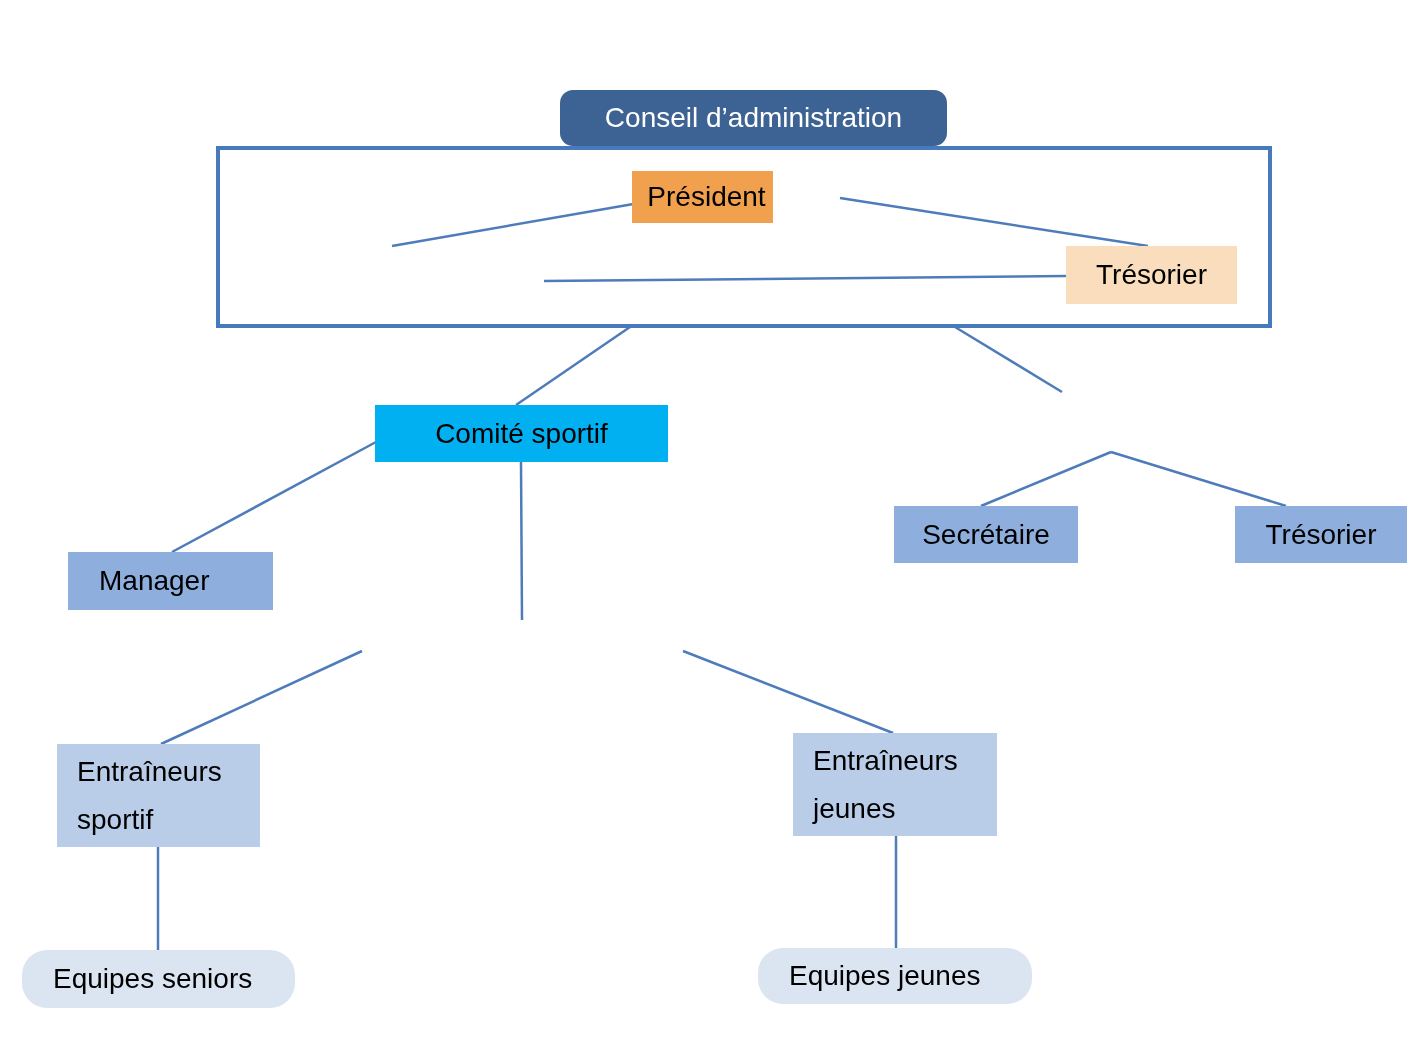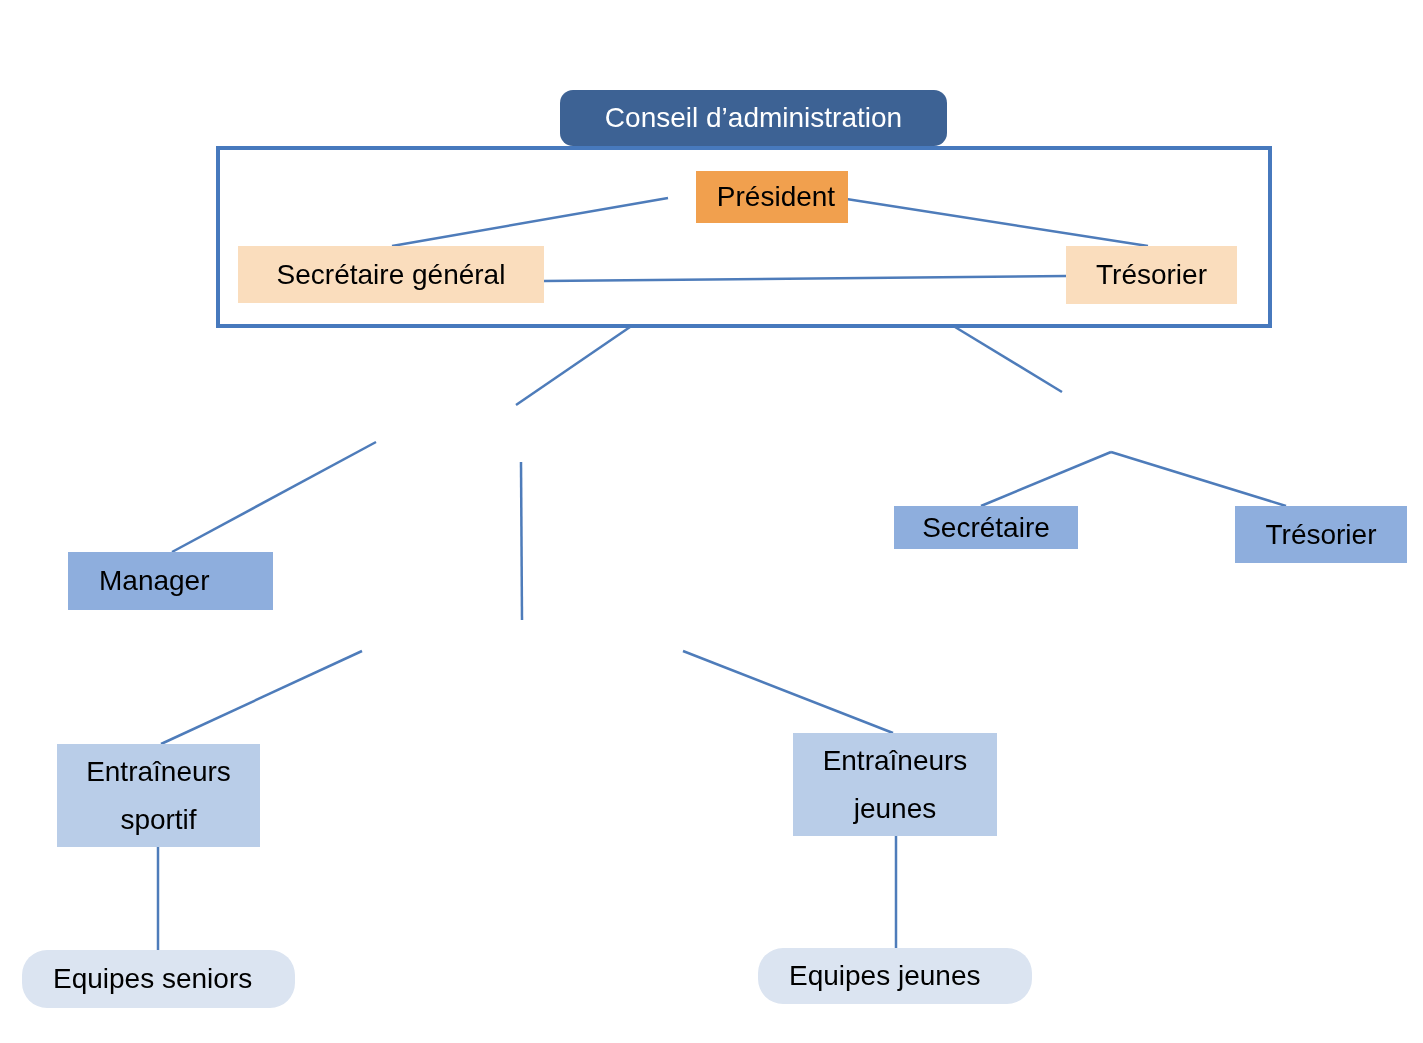--- a/index.html
+++ b/index.html
@@ -46,43 +46,43 @@
     justify-content: center;
     box-sizing: border-box;
     font-size: 28px;
     color: #000000;
     z-index: 3;
     white-space: nowrap;
   }
   .node.align-left { justify-content: flex-start; padding-left: 31px; }
   .node.two-line {
     flex-direction: column;
-    align-items: center;
+    align-items: flex-start;
     justify-content: center;
-    padding-left: 0;
+    padding-left: 20px;
     line-height: 48px;
     white-space: normal;
   }
   .title-node  { background: #3d6294; color: #ffffff; border-radius: 13px; }
   .orange-node { background: #f1a04e; }
   .peach-node  { background: #faddbd; }
   .cyan-node   { background: #00b0f0; }
   .mid-blue-node   { background: #8eaedd; }
   .light-blue-node { background: #b9cde8; }
   .pale-blue-node  { background: #dbe4f1; border-radius: 25px; }
 
   
   .pos-conseil            { left: 560px;  top: 90px;  width: 387px; height: 56px; }
-  .pos-president          { left: 696px;  top: 171px; width: 152px; height: 52px; padding-left: 8px; }
+  .pos-president          { left: 632px;  top: 171px; width: 141px; height: 52px; padding-left: 8px; }
   .pos-secretaire-general { left: 238px;  top: 246px; width: 306px; height: 57px; }
   .pos-tresorier-bureau   { left: 1066px; top: 246px; width: 171px; height: 58px; }
   .pos-comite-sportif     { left: 375px;  top: 405px; width: 293px; height: 57px; }
   .pos-comite-jeunes      { left: 929px;  top: 392px; width: 374px; height: 60px; }
   .pos-manager            { left: 68px;   top: 552px; width: 205px; height: 58px; }
-  .pos-secretaire-jeunes  { left: 894px;  top: 506px; width: 184px; height: 43px; }
+  .pos-secretaire-jeunes  { left: 894px;  top: 506px; width: 184px; height: 57px; }
   .pos-tresorier-jeunes   { left: 1235px; top: 506px; width: 172px; height: 57px; }
   .pos-directeur          { left: 362px;  top: 620px; width: 321px; height: 57px; }
   .pos-entraineurs-seniors{ left: 57px;   top: 744px; width: 203px; height: 103px; }
   .pos-entraineurs-jeunes { left: 793px;  top: 733px; width: 204px; height: 103px; }
   .pos-equipes-seniors    { left: 22px;   top: 950px; width: 273px; height: 58px; }
   .pos-equipes-jeunes     { left: 758px;  top: 948px; width: 274px; height: 56px; }
 </style>
 </head>
 <body>
 
@@ -107,28 +107,28 @@
   </svg>
 
   <div class="node title-node pos-conseil">
     <span>Conseil d’administration</span>
   </div>
 
   <div class="node orange-node pos-president">
     <span>Président</span>
   </div>
 
-  <div class="node peach-node pos-secretaire-general">
-    <span>Secrétaire général</span>
-  </div>
 
   <div class="node peach-node pos-tresorier-bureau">
     <span>Trésorier</span>
   </div>
 
+  <div class="node cyan-node pos-comite-sportif">
+    <span>Comité sportif</span>
+  </div>
 
 
   <div class="node mid-blue-node align-left pos-manager">
     <span>Manager</span>
   </div>
 
   <div class="node mid-blue-node pos-secretaire-jeunes">
     <span>Secrétaire</span>
   </div>
 

